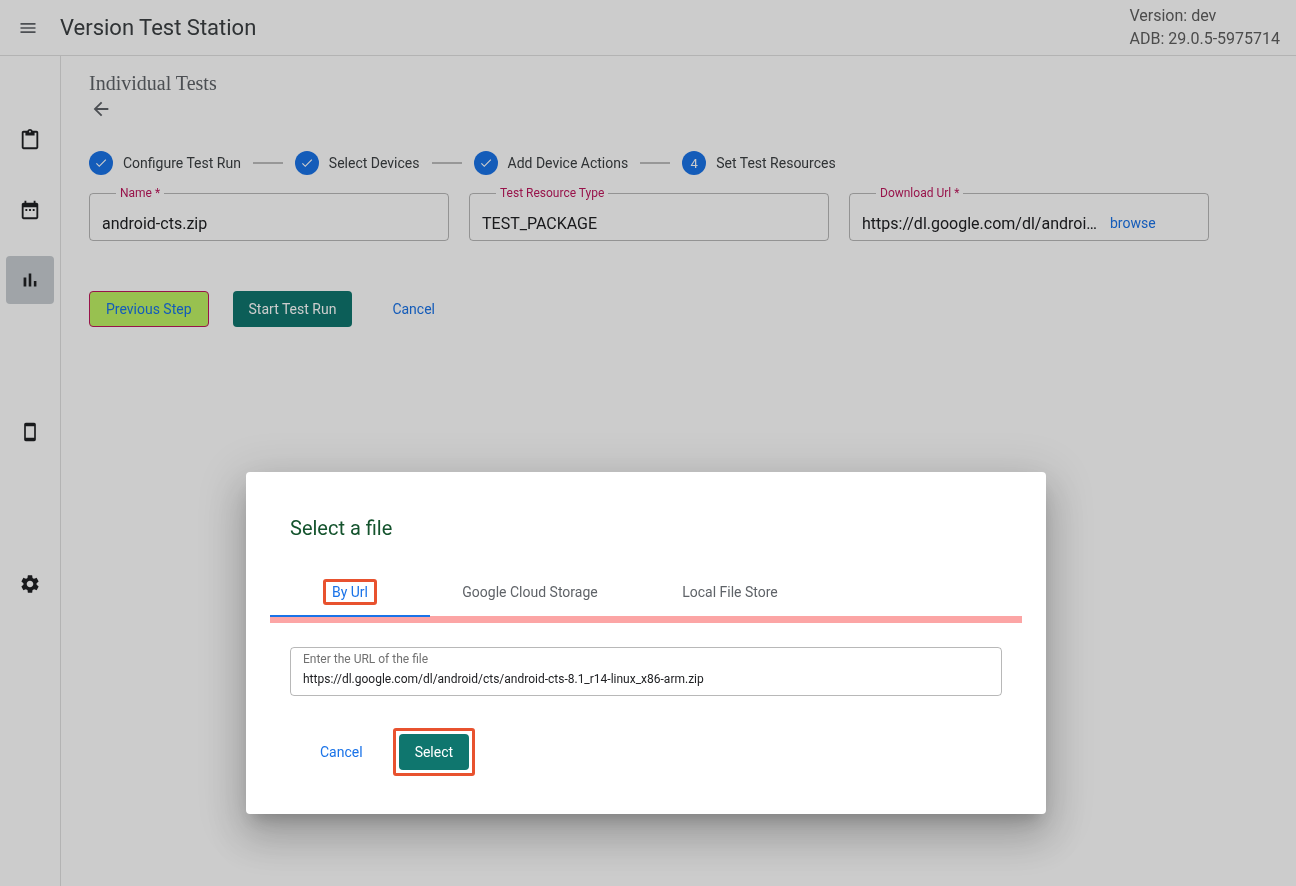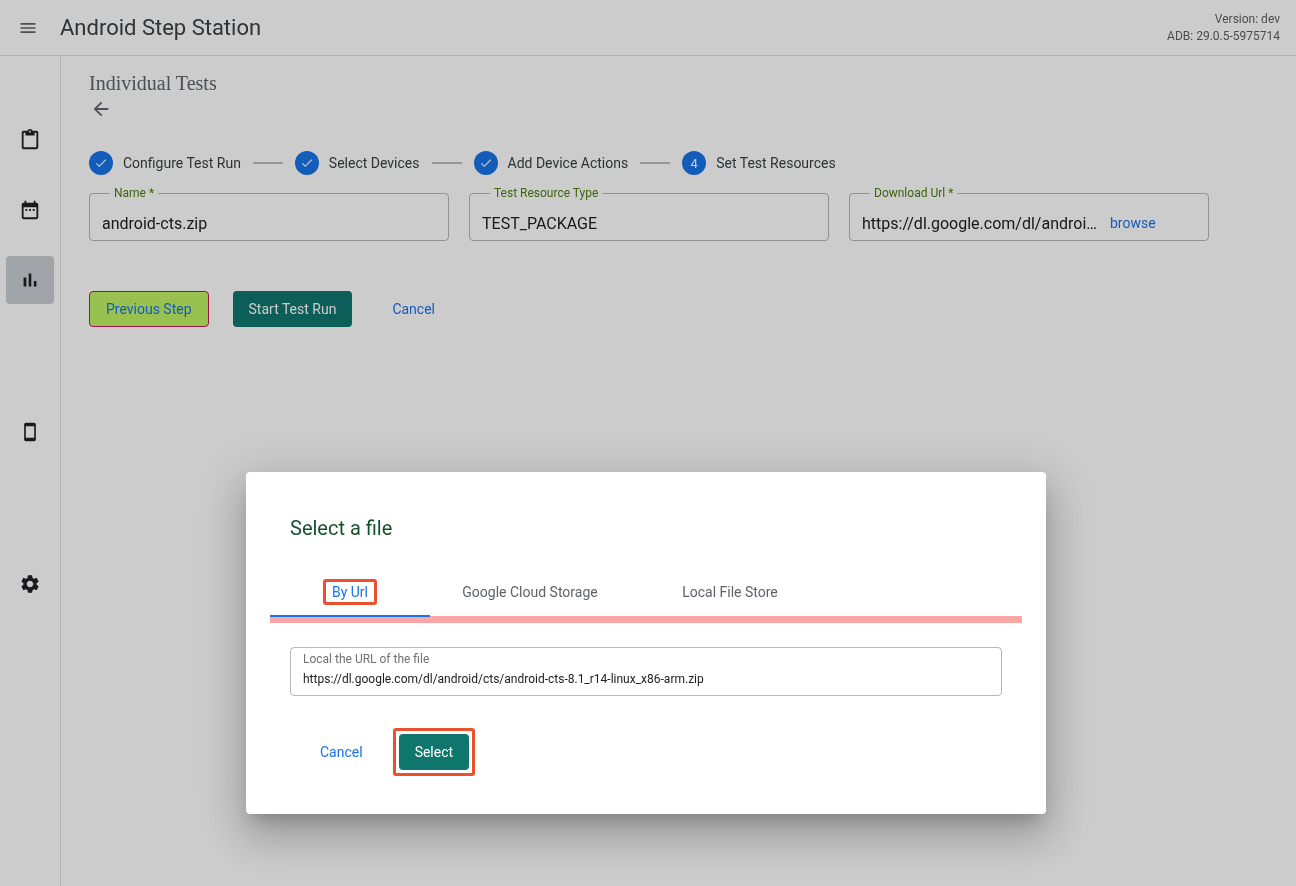--- a/index.html
+++ b/index.html
@@ -4,21 +4,21 @@
   <style>
     * { box-sizing: border-box; margin: 0; padding: 0; }
     body { font-family: Roboto, "Helvetica Neue", Arial, sans-serif; background: #fff; color: rgba(0,0,0,0.87); width: 1296px; height: 886px; overflow: hidden; position: relative; }
     
     .overlay { position: absolute; inset: 0; background: rgba(0,0,0,0.2); z-index: 50; }
     
     .topbar { height: 56px; display: flex; align-items: center; padding: 0 16px; border-bottom: 1px solid #e0e0e0; justify-content: space-between; position: relative; z-index: 1; }
     .topbar-left { display: flex; align-items: center; gap: 20px; }
     .menu-btn { width: 24px; height: 24px; cursor: pointer; color: #5f6368; display:flex; align-items:center; justify-content:center; }
     .app-title { font-size: 22px; font-weight: 400; color: #3c4043; font-family: "Google Sans", Roboto, sans-serif; }
-    .version-box { font-size: 12px; color: #606060; line-height: 1.4; text-align: right; }
+    .version-box { font-size: 16px; color: #606060; line-height: 1.4; text-align: left; }
     
     .body-row { display: flex; height: calc(100% - 56px); position: relative; z-index: 1; }
     .sidebar { width: 60px; display: flex; flex-direction: column; align-items: center; padding-top: 60px; gap: 22px; }
     .sb-item { width: 48px; height: 48px; display: flex; align-items: center; justify-content: center; cursor: pointer; color: #202124; border-radius: 4px; }
     .sb-item.active { background: #c9ced3; }
     .sb-gap { flex: 0 0 60px; }
     
     .main { flex: 1; padding: 16px 28px; border-left: 1px solid #e0e0e0; overflow: hidden; }
     .crumb { font-size: 20px; color: #5f6368; margin-bottom: 2px; font-family: Liberation Serif, serif; }
     .page-title-row { display: flex; align-items: center; gap: 28px; margin-bottom: 30px; }
@@ -26,21 +26,21 @@
     .page-title { font-size: 22px; color: #202124; font-family: "Google Sans", Roboto, sans-serif; }
     
     .stepper { display: flex; align-items: center; gap: 12px; margin: 30px 0 18px 0; }
     .step { display: flex; align-items: center; gap: 10px; }
     .step-badge { width: 24px; height: 24px; border-radius: 50%; background: #1a73e8; color: #fff; display: flex; align-items: center; justify-content: center; font-size: 13px; }
     .step-line { width: 30px; height: 2px; background: #bdbdbd; }
     .step-label { font-size: 14px; color: #3c4043; }
     
     .fields { display: flex; gap: 20px; margin-bottom: 50px; }
     .field { flex: 1; position: relative; border: 1px solid rgba(0,0,0,0.28); border-radius: 4px; padding: 18px 12px 6px 12px; height: 48px; display: flex; align-items: center; max-width: 360px; }
-    .field-label { position: absolute; top: -8px; left: 20px; background: #fff; padding: 0 4px; font-size: 12px; color: #4d7c0f; }
+    .field-label { position: absolute; top: -8px; left: 26px; background: #fff; padding: 0 4px; font-size: 12px; color: #be185d; }
     .field-value { font-size: 16px; color: #202124; border: none; outline: none; width: 100%; background: transparent; overflow: hidden; white-space: nowrap; text-overflow: ellipsis;}
     .browse-link { color: #1a73e8; font-size: 14px; cursor: pointer; margin-left: 8px; }
     
     .actions { display: flex; align-items: center; gap: 24px; }
     .btn { height: 36px; padding: 0 16px; border-radius: 4px; font-size: 14px; cursor: pointer; border: none; display: inline-flex; align-items: center; justify-content: center; font-family: inherit; }
     .btn-outlined { border: 1px solid #be185d; color: #1a73e8; background: #bef264; }
     .btn-filled { background: #0f766e; color: #fff; }
     .btn-text { color: #1a73e8; background: transparent; }
     
     .dialog { position: absolute; z-index: 100; left: 246px; top: 472px; width: 800px; background: #fff; border-radius: 4px; box-shadow: 0 11px 15px -7px rgba(0,0,0,.2),0 24px 38px 3px rgba(0,0,0,.14),0 9px 46px 8px rgba(0,0,0,.12); padding: 44px 44px 38px 44px; }
@@ -63,21 +63,21 @@
 </head>
 <body>
 
 <div class="topbar">
   <div class="topbar-left">
     <div class="menu-btn">
       <svg width="20" height="20" viewBox="0 0 24 24" fill="currentColor">
           <path d="M3 18h18v-2H3v2zm0-5h18v-2H3v2zm0-7v2h18V6H3z"></path>
         </svg>
     </div>
-    <div class="app-title">Android Step Station</div>
+    <div class="app-title">Version Test Station</div>
   </div>
   <div class="version-box">
     <div>Version: dev</div>
     <div>ADB: 29.0.5-5975714</div>
   </div>
 </div>
 
 <div class="body-row">
   <div class="sidebar">
     <div class="sb-item">
@@ -182,21 +182,21 @@
 <div class="dialog">
   <div class="dialog-title">Select a file</div>
   <div class="tabs">
     <div class="tab active" style="flex:0 0 160px; justify-content:center;">
       <span class="hl">By Url</span>
     </div>
     <div class="tab" style="flex:0 0 200px; justify-content:center;">Google Cloud Storage</div>
     <div class="tab" style="flex:0 0 200px; justify-content:center;">Local File Store</div>
   </div>
   <div class="url-field">
-    <span class="url-label">Local the URL of the file</span>
+    <span class="url-label">Enter the URL of the file</span>
     <input class="url-input" value="https://dl.google.com/dl/android/cts/android-cts-8.1_r14-linux_x86-arm.zip" style="">
   </div>
   <div class="dialog-actions">
     <button class="btn btn-text">Cancel</button>
     <span class="select-wrap">
       <button class="btn btn-filled">Select</button>
     </span>
   </div>
 </div>
 

